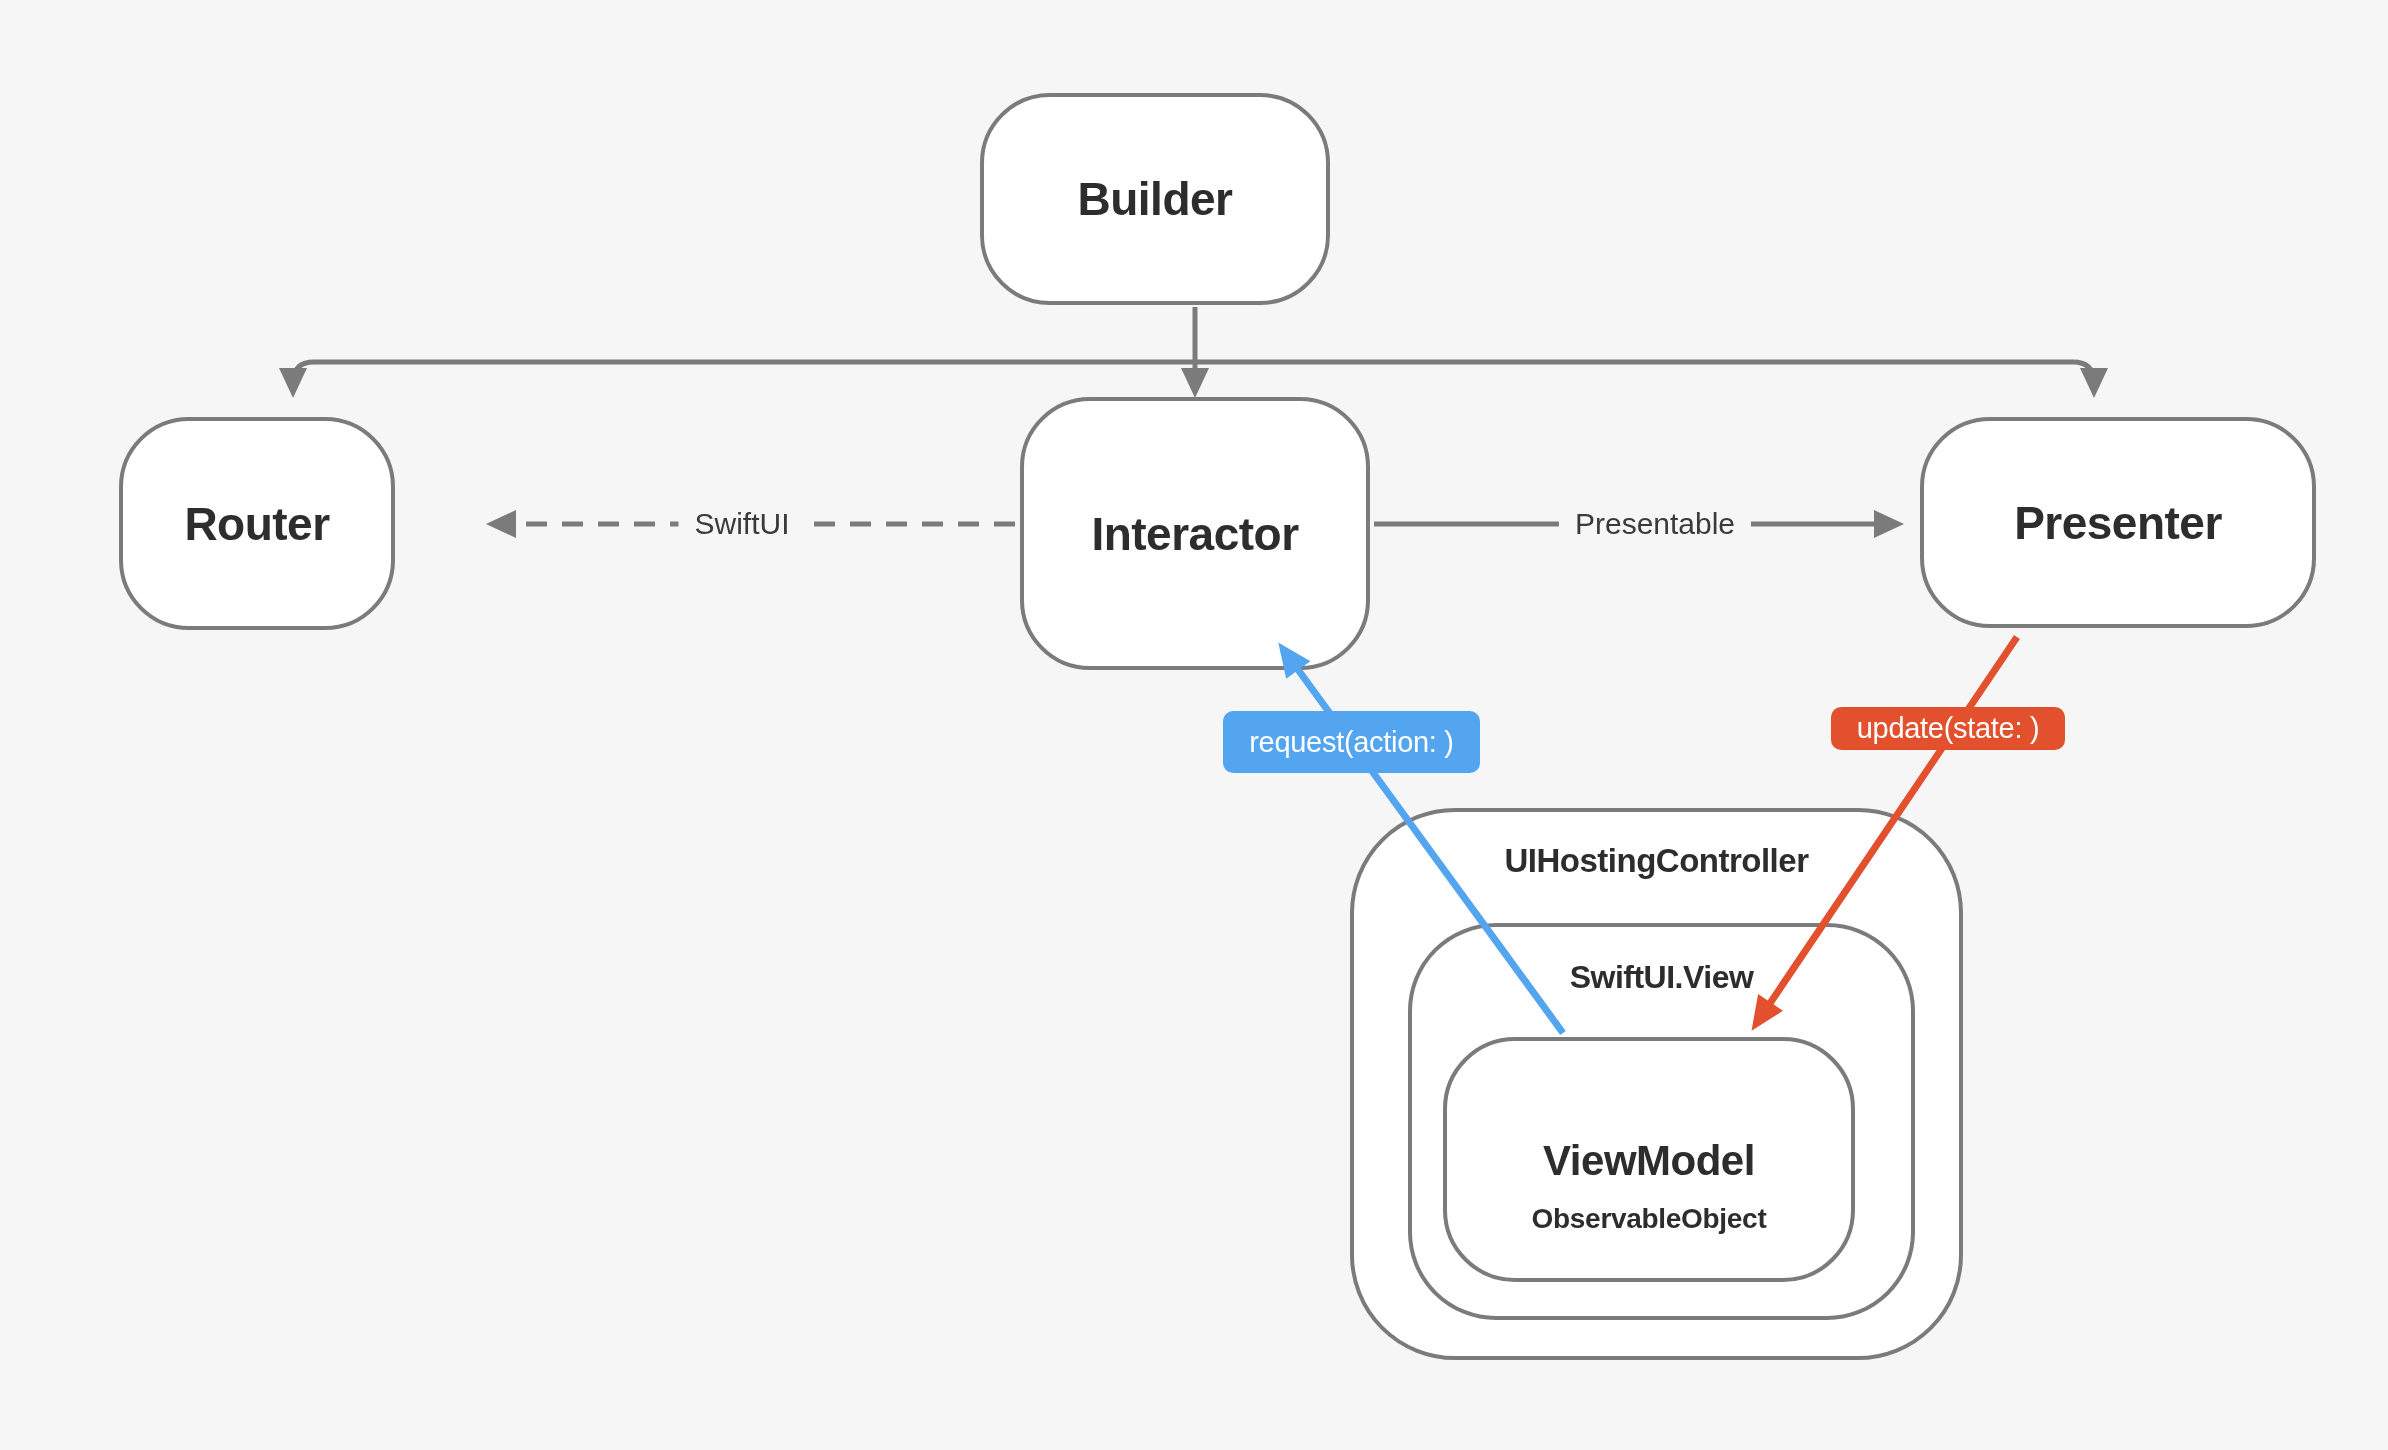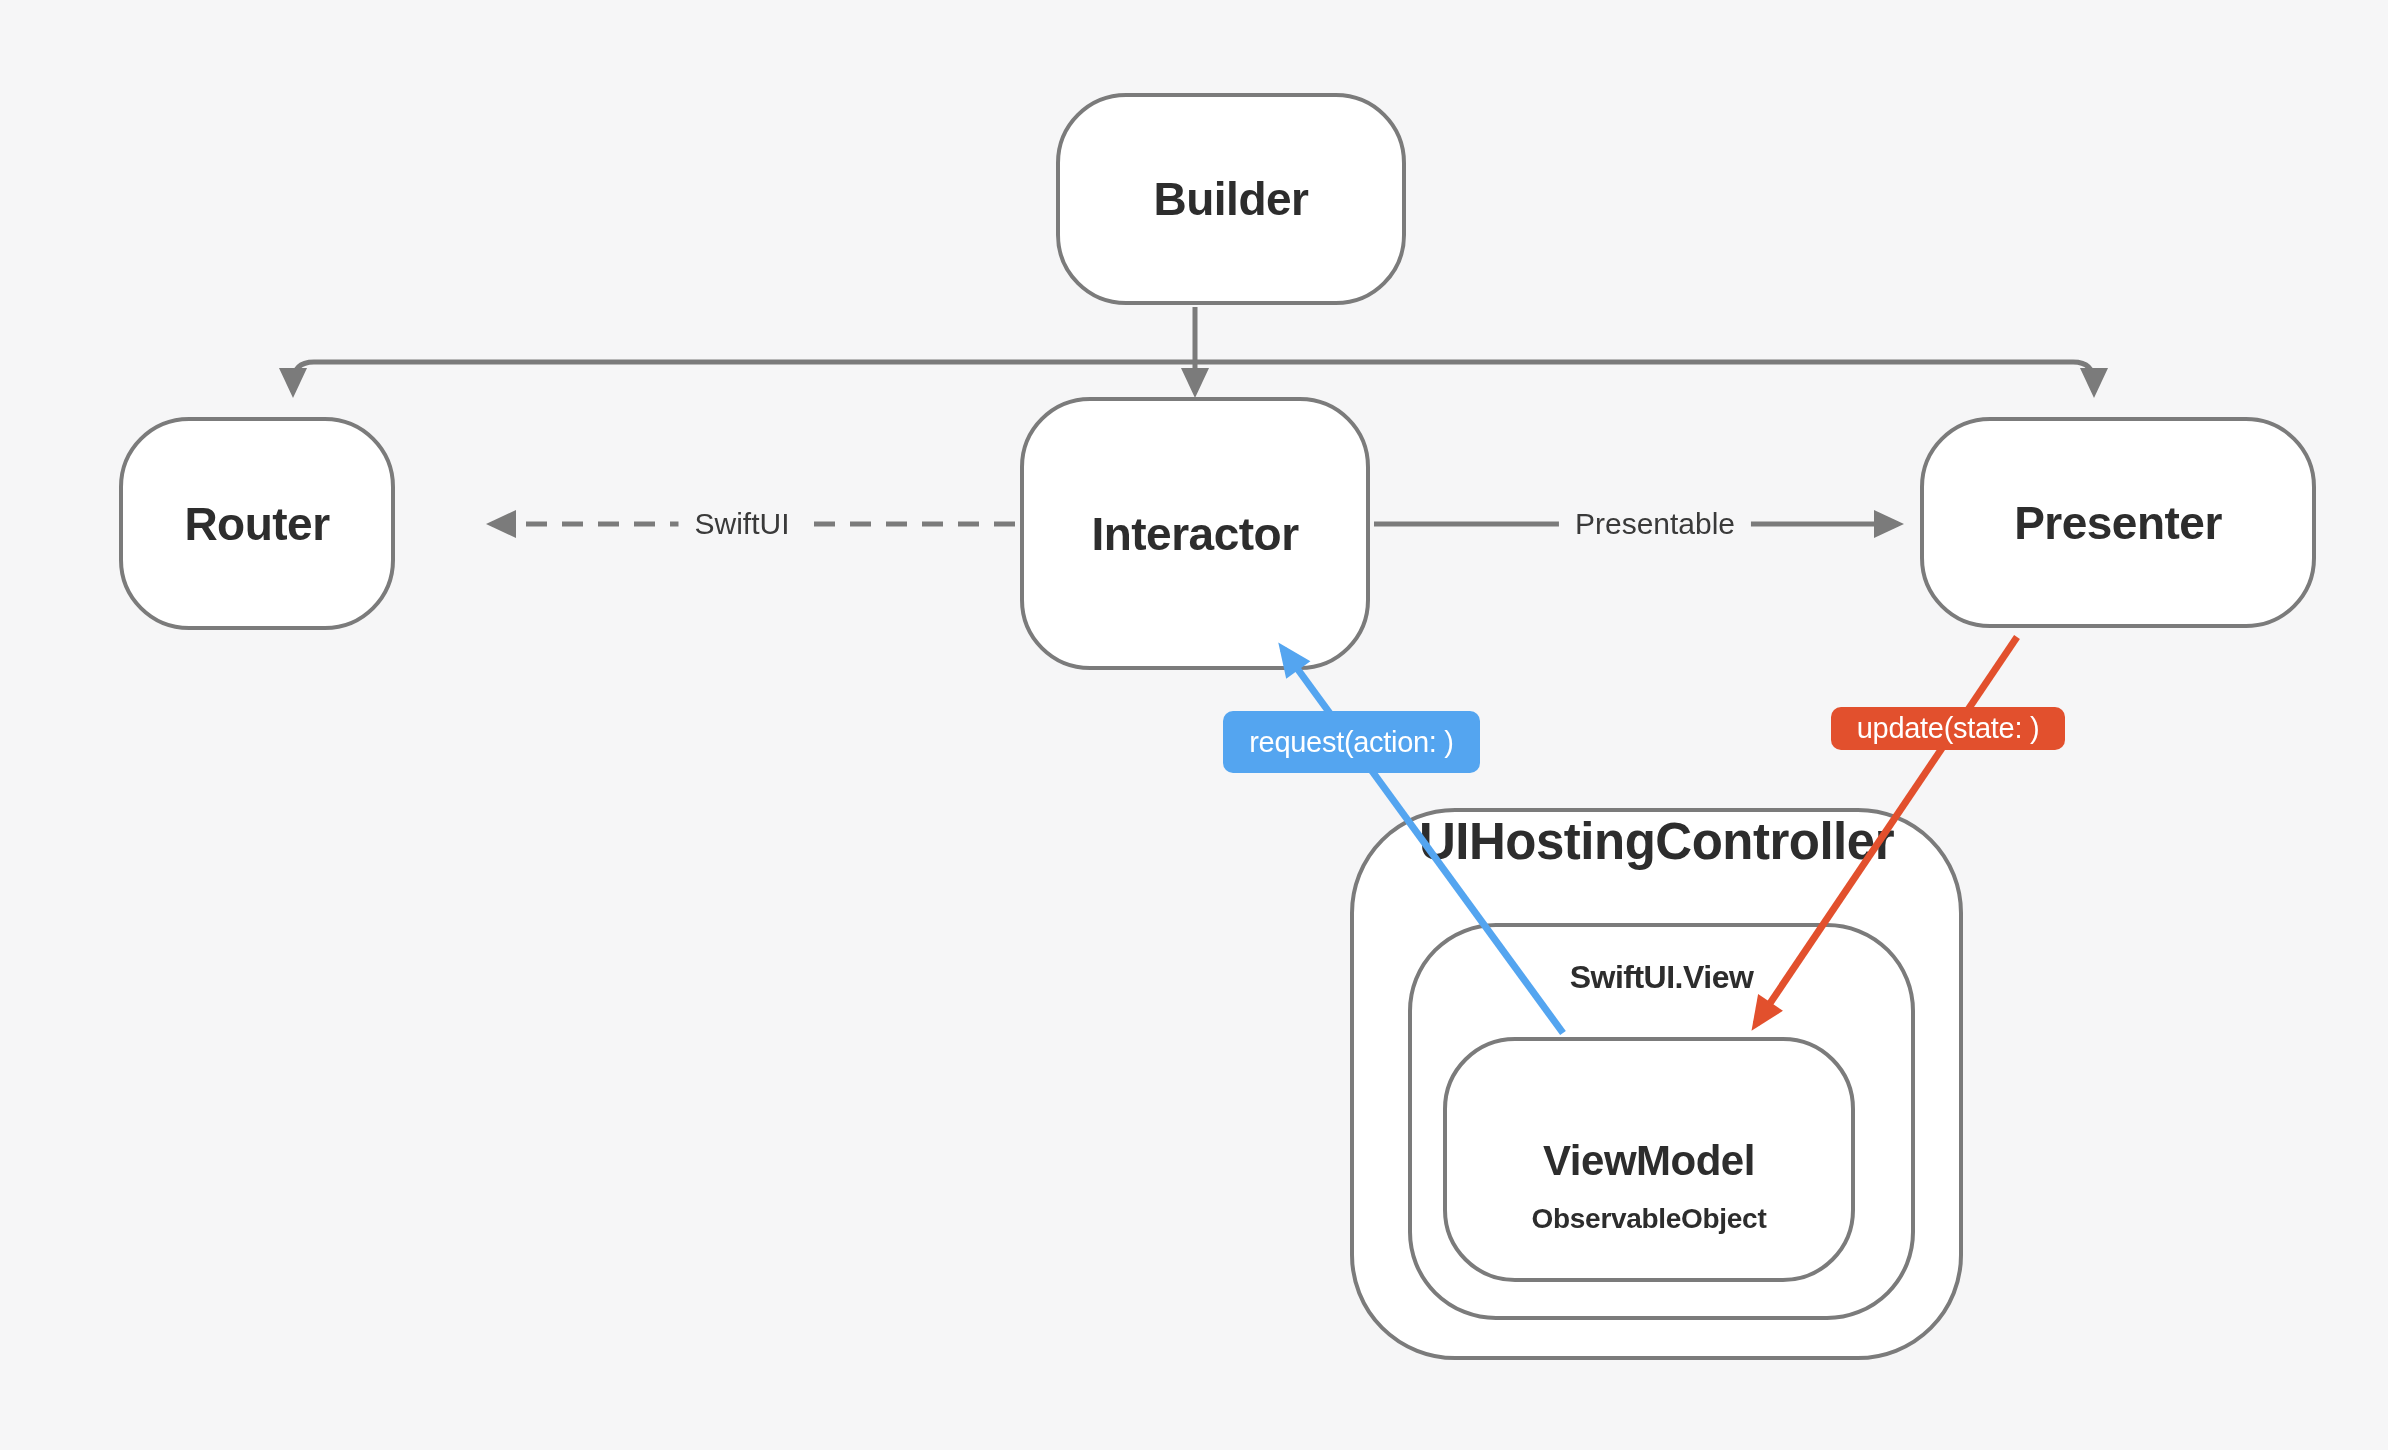--- a/index.html
+++ b/index.html
@@ -32,21 +32,21 @@
   .container-box{
     position:absolute;z-index:1;
     background:var(--node_bg);
     border:4px solid var(--line);
   }
   .container-box .title{
     display:block;text-align:center;font-weight:700;color:var(--text);
     letter-spacing:-.5px;white-space:nowrap;
   }
   #box-uihosting{left:1350px;top:808px;width:613px;height:552px;border-radius:105px}
-  #box-uihosting .title{font-size:51px}
+  #box-uihosting .title{padding-top:30px;font-size:33px}
   #box-swiftui{left:1408px;top:923px;width:507px;height:397px;border-radius:88px}
   #box-swiftui .title{padding-top:32px;font-size:32px}
   #box-viewmodel{
     left:1443px;top:1037px;width:412px;height:245px;border-radius:72px;
     display:flex;flex-direction:column;align-items:center;justify-content:center;gap:6px;
   }
   #box-viewmodel .inner-shift{transform:translateY(26px);display:flex;flex-direction:column;align-items:center;gap:18px}
   #box-viewmodel .title{font-size:42px;padding:0}
   #box-viewmodel .subtitle{font-size:28px;font-weight:700;color:var(--text);letter-spacing:-.3px}
 
@@ -83,21 +83,21 @@
 
     <path d="M1195 362 H314 Q293 362 293 383 V392" fill="none" style="stroke:var(--line)" stroke-width="5" marker-end="url(#ah-gray)"></path>
 
     <path d="M1195 362 H2073 Q2094 362 2094 383 V392" fill="none" style="stroke:var(--line)" stroke-width="5" marker-end="url(#ah-gray)"></path>
 
     <path d="M1015 524 L492 524" fill="none" style="stroke:var(--line)" stroke-width="5" stroke-dasharray="21 15" marker-end="url(#ah-gray)"></path>
 
     <path d="M1374 524 L1898 524" fill="none" style="stroke:var(--line)" stroke-width="5" marker-end="url(#ah-gray)"></path>
   </svg>
 
-  <div class="node" id="node-builder" style="left:1056px;top:93px;width:350px;height:212px">
+  <div class="node" id="node-builder" style="left:980px;top:93px;width:350px;height:212px">
     <span class="lbl">Builder</span>
   </div>
   <div class="node" id="node-router" style="left:119px;top:417px;width:276px;height:213px">
     <span class="lbl">Router</span>
   </div>
   <div class="node" id="node-interactor" style="left:1020px;top:397px;width:350px;height:273px">
     <span class="lbl">Interactor</span>
   </div>
   <div class="node" id="node-presenter" style="left:1920px;top:417px;width:396px;height:211px">
     <span class="lbl">Presenter</span>

